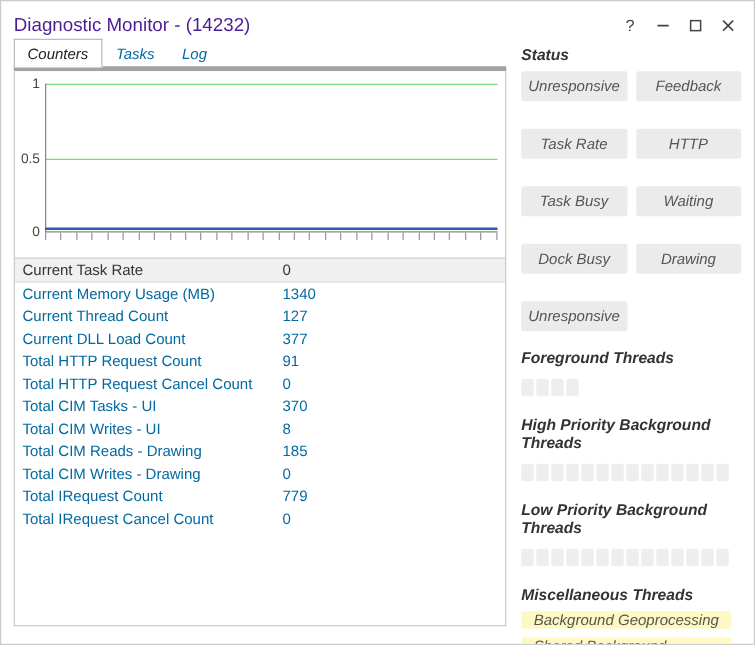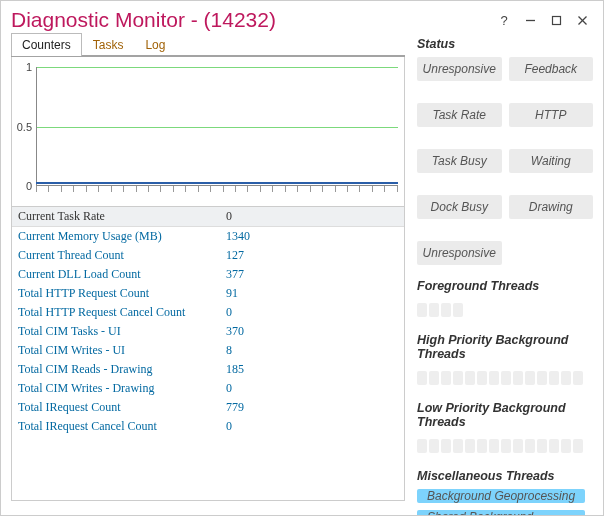--- a/index.html
+++ b/index.html
@@ -15,22 +15,22 @@
     overflow: hidden;
     position: relative;
   }
   .titlebar {
     display: flex;
     align-items: center;
     padding: 6px 8px 0 10px;
     height: 32px;
   }
   .title {
-    color: #be185d;
-    font-size: 21px;
+    color: #4c1d95;
+    font-size: 15px;
     flex: 1;
   }
   .winbtn {
     width: 26px;
     height: 22px;
     display: flex;
     align-items: center;
     justify-content: center;
     color: #444;
     font-size: 13px;
@@ -43,26 +43,27 @@
   }
   .left {
     width: 394px;
     display: flex;
     flex-direction: column;
   }
   .tabs {
     display: flex;
     align-items: flex-end;
     height: 24px;
-    border-bottom: 2px solid #a3a3a3;
+    border-bottom: 4px solid #a3a3a3;
+    font-style: italic;
   }
   .tab {
     padding: 4px 10px 4px 10px;
     font-size: 12px;
-    color: #a16207;
+    color: #0369a1;
     border: 1px solid transparent;
     border-bottom: none;
     position: relative;
     top: 1px;
     background: transparent;
   }
   .tab.active {
     border-color: #bbb;
     background: #fff;
     color: #222;
@@ -112,21 +113,20 @@
   .tick {
     width: 0;
     border-left: 1px solid #999;
     height: 6px;
   }
   .counters {
     border: 1px solid #ccc;
     border-top: none;
     flex: 1;
     overflow: hidden;
-    font-family: Liberation Serif, serif;
   }
   .row {
     display: flex;
     padding: 2px 6px;
     font-size: 12px;
     color: #0369a1;
   }
   .row.header {
     background: #eef0f2;
     border-bottom: 1px solid #ddd;
@@ -169,21 +169,21 @@
     gap: 2px;
     margin: 4px 0 12px 0;
   }
   .slot {
     width: 10px;
     height: 14px;
     background: #eee;
     border-radius: 2px;
   }
   .bigbtn {
-    background: #7dd3fc;
+    background: #fef9c3;
     border-radius: 2px;
     height: 24px;
     font-size: 12px;
     color: #555;
     display: flex;
     align-items: center;
     padding-left: 10px;
     margin-bottom: 7px;
     width: 168px;
   }

